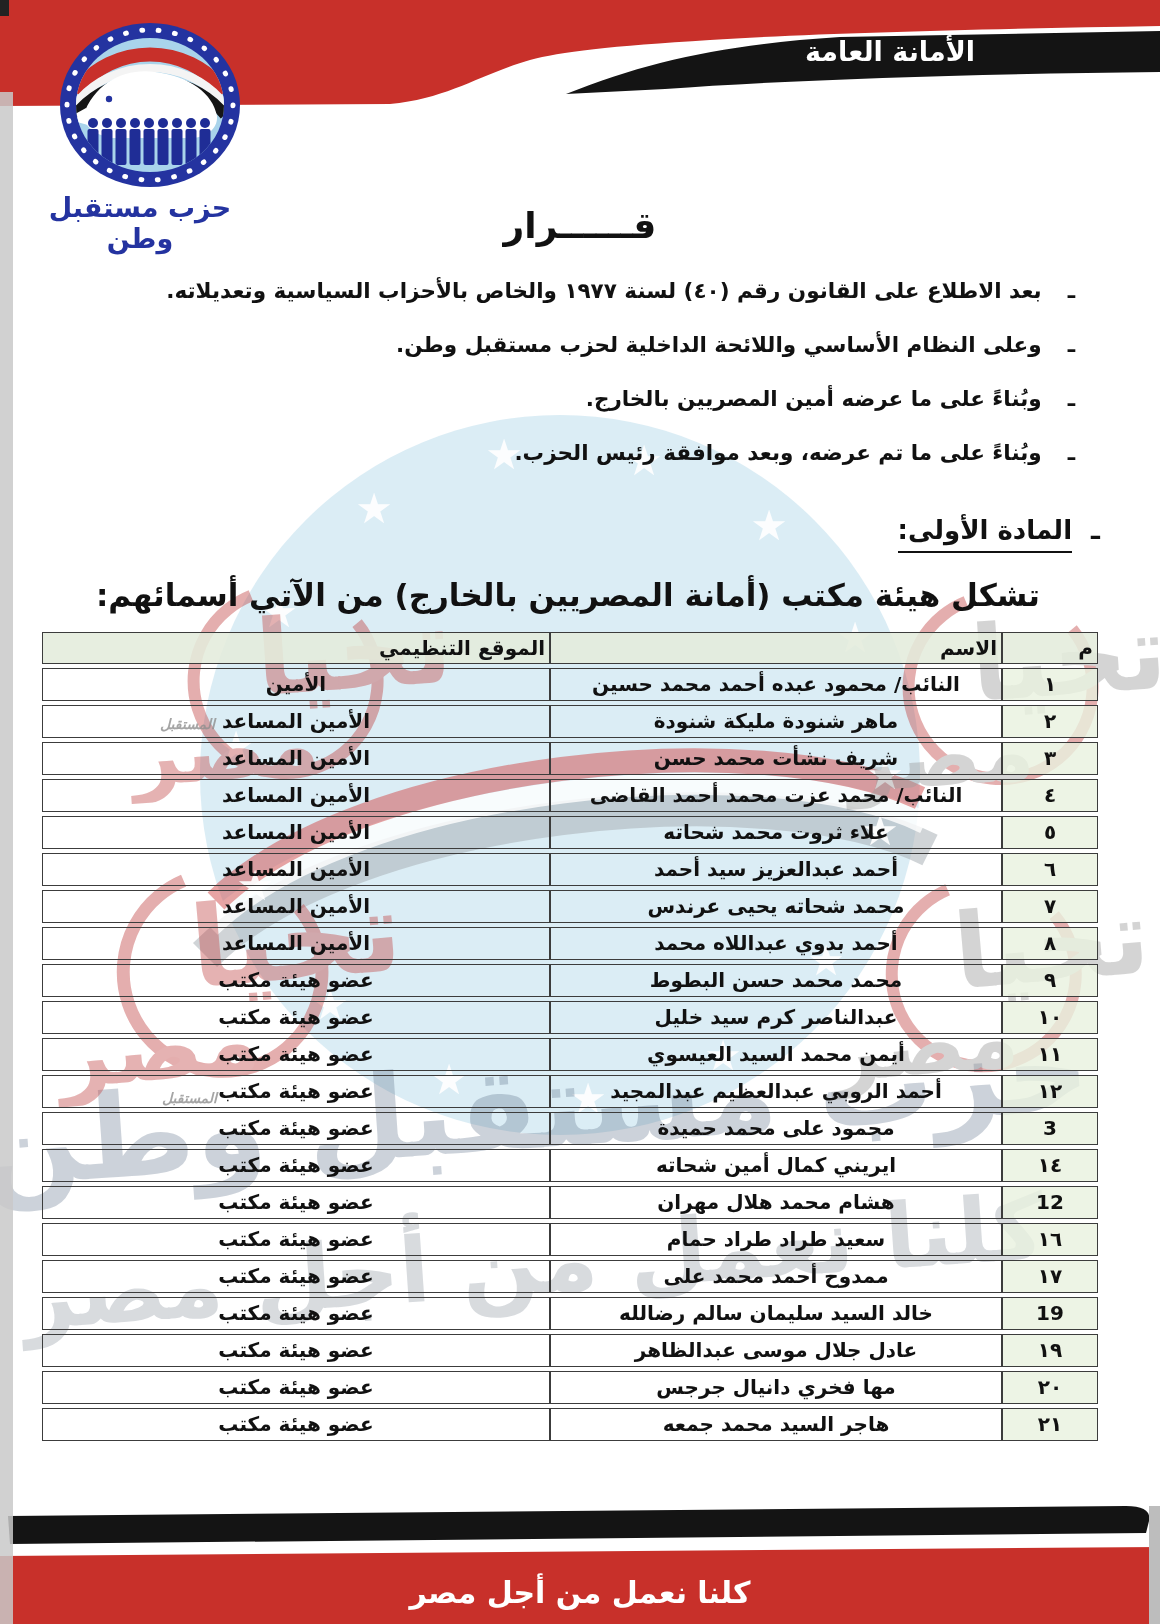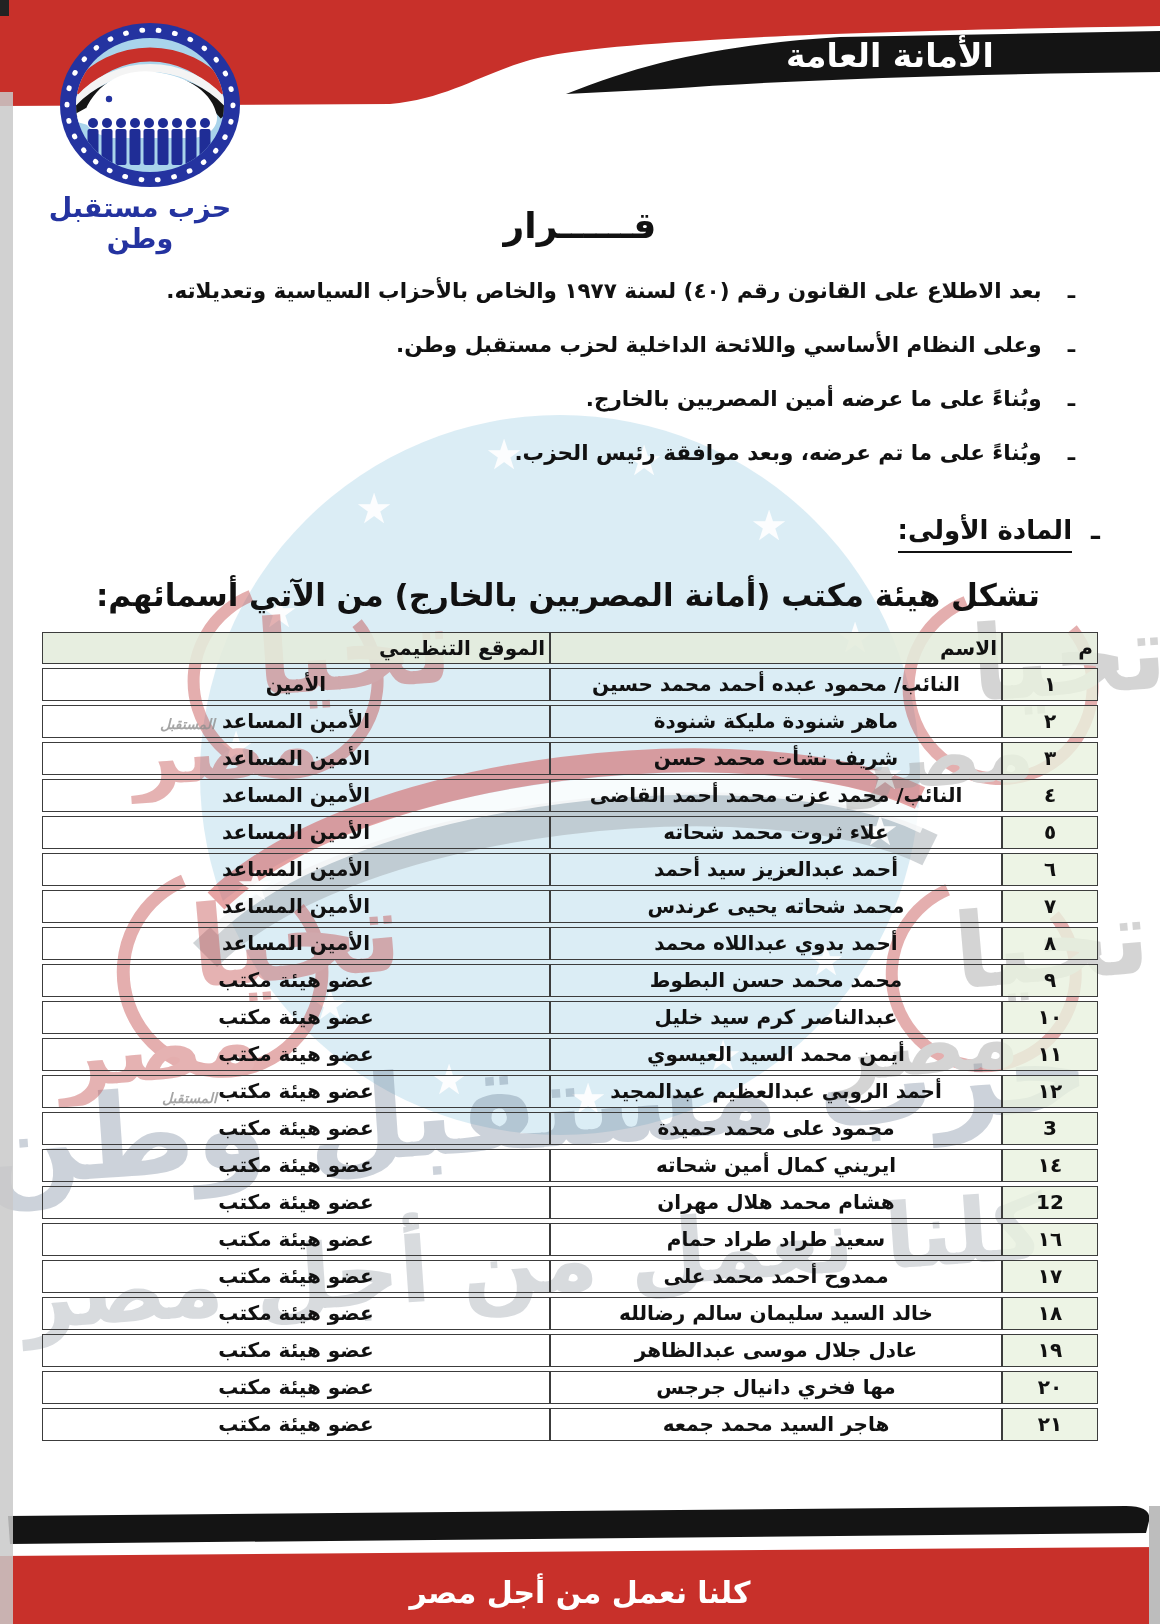--- a/index.html
+++ b/index.html
@@ -31,21 +31,21 @@
     position:absolute;font-size:14px;font-weight:700;font-style:italic;
     color:#8f8f8f;opacity:.8;letter-spacing:1px;
   }
   .wm-sub-1{left:160px;top:716px;}
   .wm-sub-2{left:162px;top:1090px;}
   
   .hdr{position:absolute;top:0;left:0;width:1160px;height:240px;z-index:2;}
   .hdr-svg{position:absolute;top:0;left:0;}
   .hdr-band-label{
     position:absolute;top:36px;right:85px;width:370px;text-align:center;
-    color:#ffffff;font-size:33px;font-weight:800;
+    color:#ffffff;font-size:27px;font-weight:800;
   }
   .logo{position:absolute;top:20px;left:45px;width:210px;z-index:3;}
   .logo-emblem{display:block;margin:0 auto;}
   .logo-text{
     margin-top:2px;width:230px;margin-left:-10px;text-align:center;
     color:#2433a0;font-size:27px;font-weight:800;letter-spacing:0px;
   }
   
   .main{position:absolute;inset:0;z-index:1;padding-left:6px;}
   .decree-title{
@@ -328,21 +328,21 @@
             <td class="col-num">١٦</td>
             <td class="col-name">سعيد طراد طراد حمام</td>
             <td class="col-position">عضو هيئة مكتب</td>
           </tr>
           <tr>
             <td class="col-num">١٧</td>
             <td class="col-name">ممدوح أحمد محمد على</td>
             <td class="col-position">عضو هيئة مكتب</td>
           </tr>
           <tr>
-            <td class="col-num">١٨</td>
+            <td class="col-num">19</td>
             <td class="col-name">خالد السيد سليمان سالم رضالله</td>
             <td class="col-position">عضو هيئة مكتب</td>
           </tr>
           <tr>
             <td class="col-num">١٩</td>
             <td class="col-name">عادل جلال موسى عبدالظاهر</td>
             <td class="col-position">عضو هيئة مكتب</td>
           </tr>
           <tr>
             <td class="col-num">٢٠</td>

